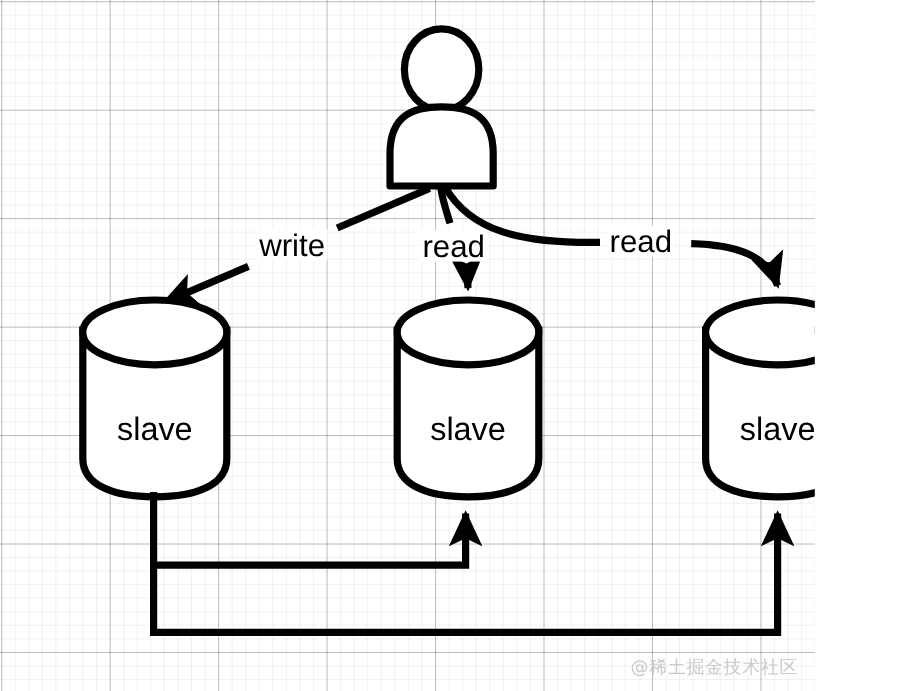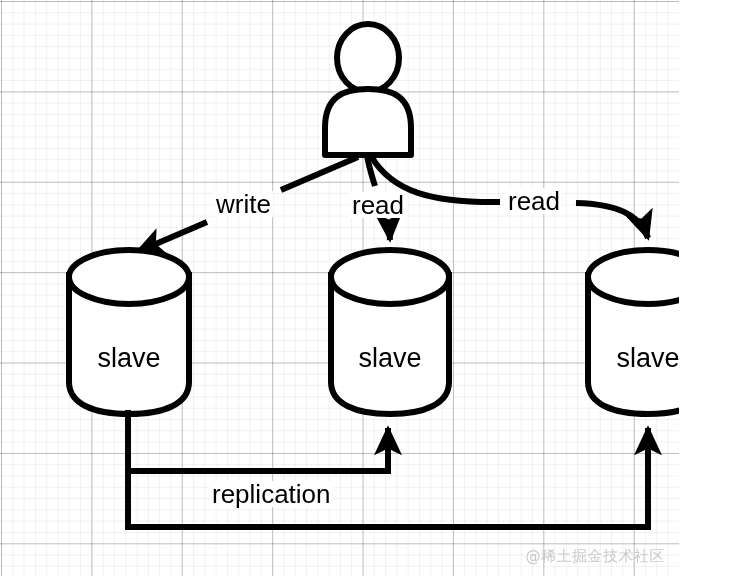--- a/index.html
+++ b/index.html
@@ -118,21 +118,20 @@
       <path d="M 128 471 L 128 527 L 648 527 L 648 428" fill="none" stroke="#000000" stroke-width="6" stroke-linecap="butt" stroke-linejoin="miter" marker-end="url(#arrowFilled)"></path>
     </g>
   </svg>
 
   <div class="edge-label" style="left:214px; top:191px;">write</div>
 
   <div class="edge-label" style="left:350px; top:192px;">read</div>
 
   <div class="edge-label" style="left:506px; top:188px;">read</div>
 
-  <div class="edge-label" style="left:210px; top:481px;">replication</div>
 
   <div class="node-label" style="left:69px; top:345px; width:120px;">slave</div>
 
   <div class="node-label" style="left:331px; top:345px; width:118px;">slave</div>
 
   <div class="node-label" style="left:588px; top:345px; width:120px;">slave</div>
 
   <div id="watermark">@稀土掘金技术社区</div>
 
 </div>

